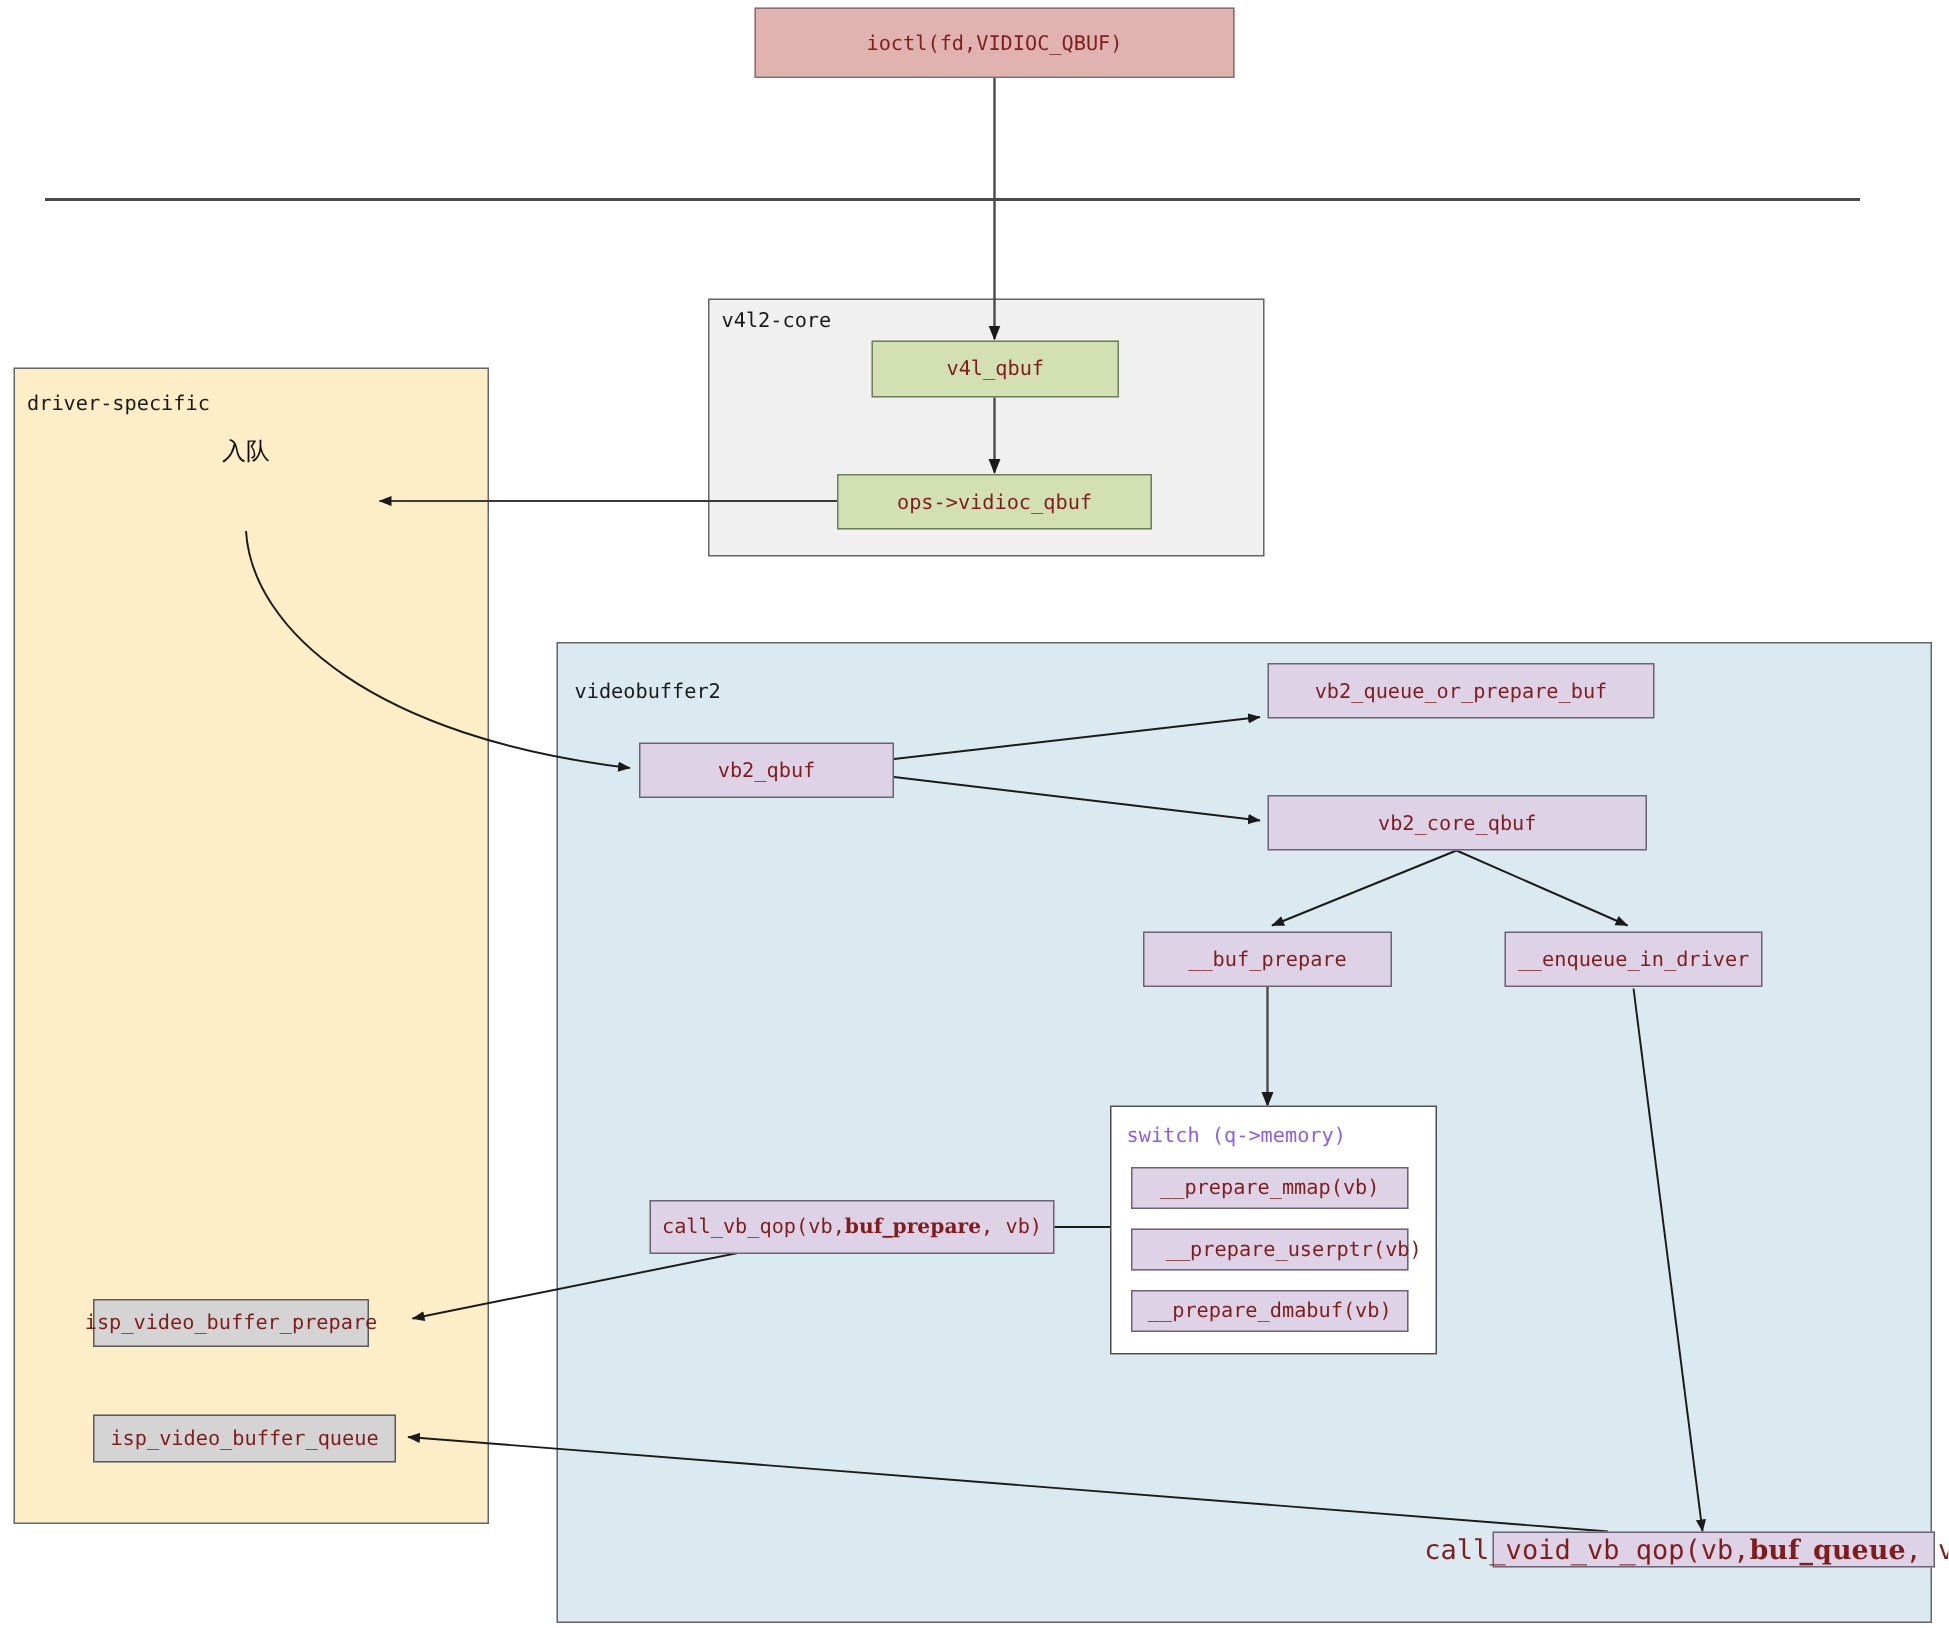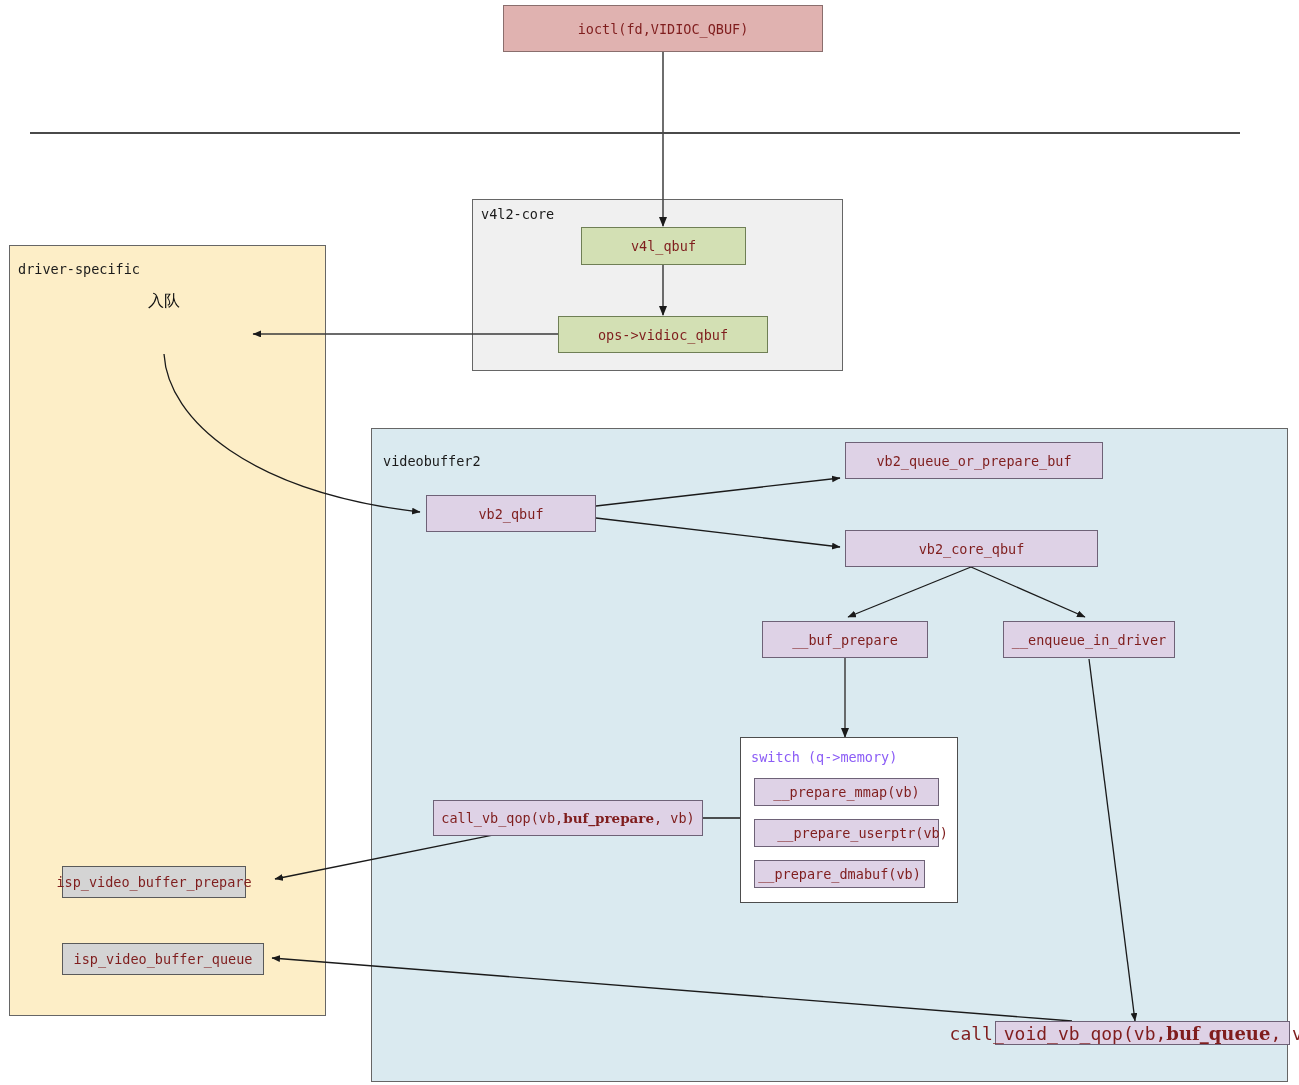--- a/index.html
+++ b/index.html
@@ -159,21 +159,21 @@
 
   <div class="node purple" style="left:762px; top:621px; width:166px; height:37px;">__buf_prepare</div>
 
   <div class="node purple" style="left:1003px; top:621px; width:172px; height:37px;">__enqueue_in_driver</div>
 
   <div class="switch-box" style="left:740px; top:737px; width:218px; height:166px;"></div>
   <div class="switch-title" style="left:751px; top:749px;">switch (q-&gt;memory)</div>
 
   <div class="node purple" style="left:754px; top:778px; width:185px; height:28px;">__prepare_mmap(vb)</div>
   <div class="node purple" style="left:754px; top:819px; width:185px; height:28px;padding-left:32px;">__prepare_userptr(vb)</div>
-  <div class="node purple" style="left:754px; top:860px; width:171px; height:28px;">__prepare_dmabuf(vb)</div>
+  <div class="node purple" style="left:754px; top:860px; width:185px; height:28px;">__prepare_dmabuf(vb)</div>
 
   <div class="node purple" style="left:385px; top:800px; width:270px; height:36px;margin-left:48px;">
     <span>call_vb_qop(vb, </span>
       <span class="bold-serif">buf_prepare</span>
       <span>, vb)</span>
   </div>
 
   <div class="node purple" style="left:995px; top:1021px; width:295px; height:24px; font-size:18px;">
     <span>call_void_vb_qop(vb, </span>
       <span class="bold-serif">buf_queue</span>

